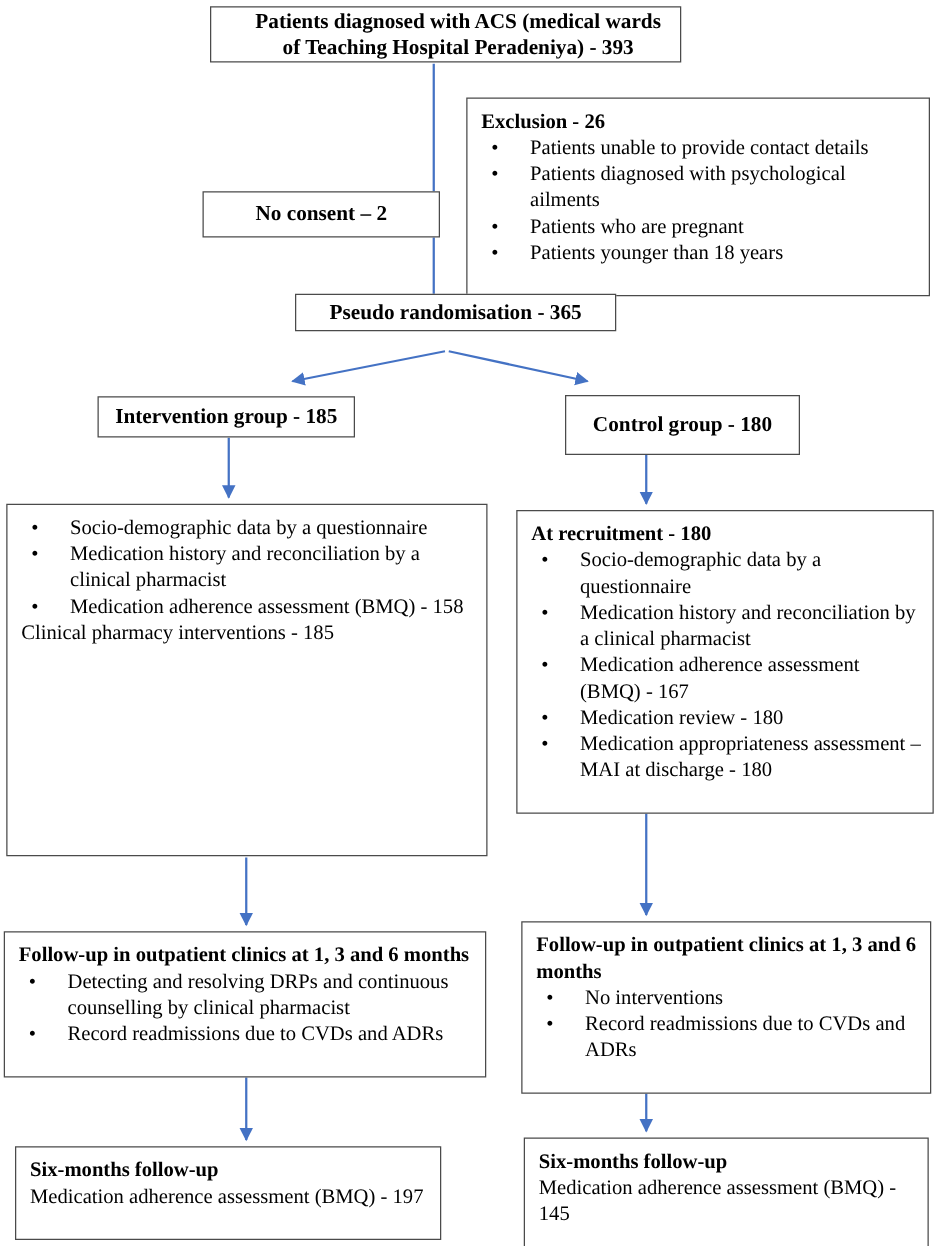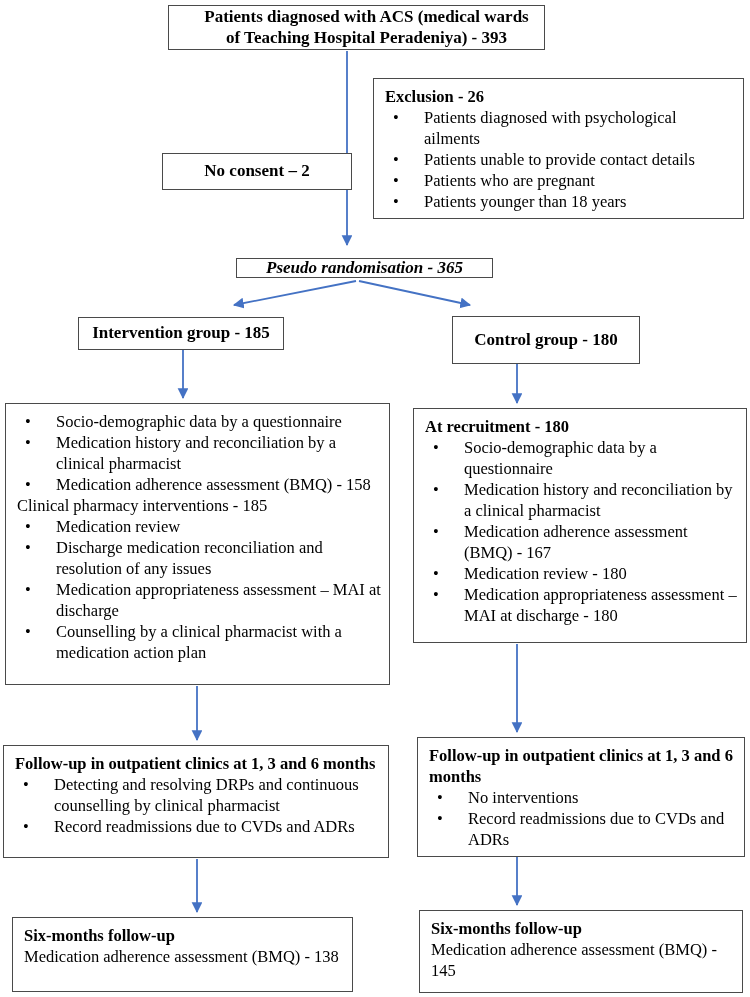--- a/index.html
+++ b/index.html
@@ -30,21 +30,21 @@
     justify-content: center;
     text-align: center;
     font-weight: bold;
     font-size: 17px;
     line-height: 1.22;
     padding: 2px 8px;
   }
   .list-box {
     font-size: 16.5px;
     line-height: 21px;
-    padding: 7px 8px 6px 11px;
+    padding: 7px 8px 24px 11px;
   }
   .list-box .title { font-weight: bold; }
   .list-box .plainline { font-weight: normal; }
   .list-box ul {
     list-style: none;
     margin: 0;
     padding: 0 0 0 8px;
   }
   .list-box li {
     position: relative;
@@ -53,21 +53,21 @@
   .list-box li::before {
     content: "\2022";
     position: absolute;
     left: 0;
     top: 0;
   }
   
   #top-box           { left: 168px; top: 5px;   width: 377px; height: 45px; }
   #no-consent-box    { left: 152px; top: 153px; width: 190px; height: 37px; }
   #exclusion-box     { left: 373px; top: 78px;  width: 371px; min-height: 137px; }
-  #pseudo-box        { left: 236px; top: 258px; width: 257px; height: 20px; font-style: italic; }
+  #pseudo-box        { left: 236px; top: 235px; width: 257px; height: 30px; }
   #intervention-box  { left: 78px;  top: 317px; width: 206px; height: 33px; }
   #control-box       { left: 452px; top: 316px; width: 188px; height: 48px; }
   #recruit-left-box  { left: 5px;   top: 403px; width: 385px; min-height: 282px; }
   #recruit-right-box { left: 413px; top: 408px; width: 334px; min-height: 235px; }
   #follow-left-box   { left: 3px;   top: 745px; width: 386px; min-height: 113px; }
   #follow-right-box  { left: 417px; top: 737px; width: 328px; min-height: 106px; }
   #six-left-box      { left: 12px;  top: 917px; width: 341px; min-height: 75px; }
   #six-right-box     { left: 419px; top: 910px; width: 324px; min-height: 83px; }
 </style>
 </head>
@@ -96,22 +96,22 @@
     <div>Patients diagnosed with ACS (medical wards of Teaching Hospital Peradeniya) - 393</div>
   </div>
 
   <div class="box center-box" id="no-consent-box" style="border-color: rgb(74, 74, 74); margin-left: 10px;">
     <div>No consent – 2</div>
   </div>
 
   <div class="box list-box" id="exclusion-box" style="border-color: rgb(74, 74, 74);">
     <div class="title">Exclusion - 26</div>
     <ul>
+        <li>Patients unable to provide contact details</li>
         <li>Patients diagnosed with psychological ailments</li>
-        <li>Patients unable to provide contact details</li>
         <li>Patients who are pregnant</li>
         <li>Patients younger than 18 years</li>
       </ul>
   </div>
 
   <div class="box center-box" id="pseudo-box" style="border-color: rgb(74, 74, 74);">
     <div>Pseudo randomisation - 365</div>
   </div>
 
   <div class="box center-box" id="intervention-box" style="border-color: rgb(74, 74, 74);">
@@ -122,26 +122,20 @@
     <div>Control group - 180</div>
   </div>
 
   <div class="box list-box" id="recruit-left-box" style="border-color: rgb(74, 74, 74);">
     <ul>
         <li>Socio-demographic data by a questionnaire</li>
         <li>Medication history and reconciliation by a clinical pharmacist</li>
         <li>Medication adherence assessment (BMQ) - 158</li>
       </ul>
     <div class="plainline">Clinical pharmacy interventions - 185</div>
-    <ul>
-        <li>Medication review</li>
-        <li>Discharge medication reconciliation and resolution of any issues</li>
-        <li>Medication appropriateness assessment – MAI at discharge</li>
-        <li>Counselling by a clinical pharmacist with a medication action plan</li>
-      </ul>
   </div>
 
   <div class="box list-box" id="recruit-right-box" style="border-color: rgb(74, 74, 74);">
     <div class="title">At recruitment - 180</div>
     <ul>
         <li>Socio-demographic data by a questionnaire</li>
         <li>Medication history and reconciliation by a clinical pharmacist</li>
         <li>Medication adherence assessment (BMQ) - 167</li>
         <li>Medication review - 180</li>
         <li>Medication appropriateness assessment – MAI at discharge - 180</li>
@@ -159,21 +153,21 @@
   <div class="box list-box" id="follow-right-box" style="border-color: rgb(74, 74, 74);">
     <div class="title">Follow-up in outpatient clinics at 1, 3 and 6 months</div>
     <ul>
         <li>No interventions</li>
         <li>Record readmissions due to CVDs and ADRs</li>
       </ul>
   </div>
 
   <div class="box list-box" id="six-left-box" style="border-color: rgb(74, 74, 74);">
     <div class="title">Six-months follow-up</div>
-    <div class="plainline">Medication adherence assessment (BMQ) - 138</div>
+    <div class="plainline">Medication adherence assessment (BMQ) - 197</div>
   </div>
 
   <div class="box list-box" id="six-right-box" style="border-color: rgb(74, 74, 74);">
     <div class="title">Six-months follow-up</div>
     <div class="plainline">Medication adherence assessment (BMQ) - 145</div>
   </div>
 
 </div>
 
 </body></html>

